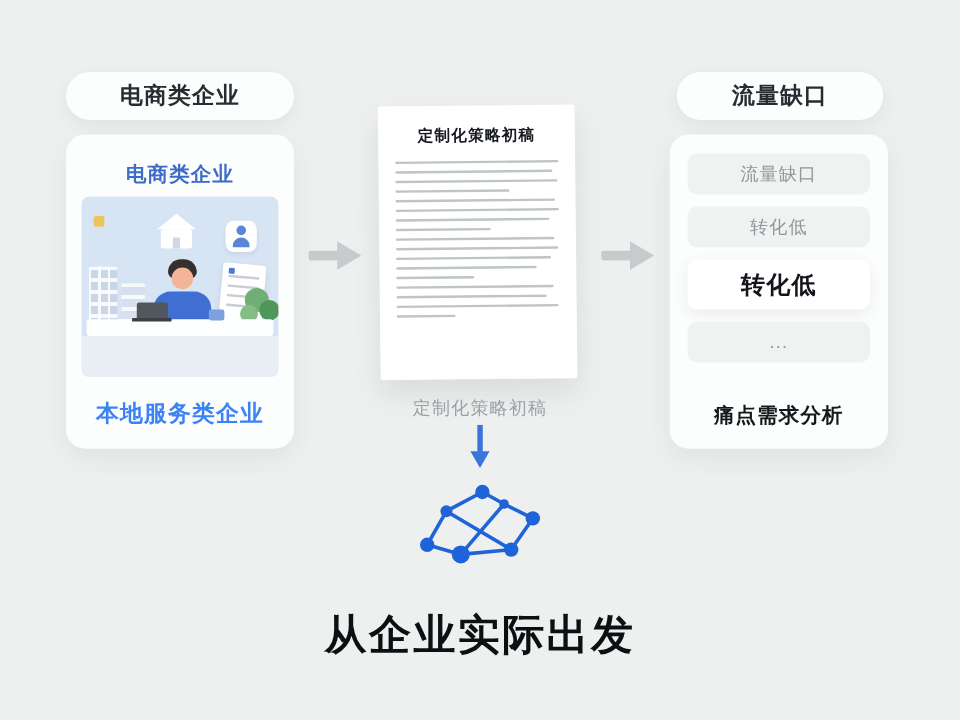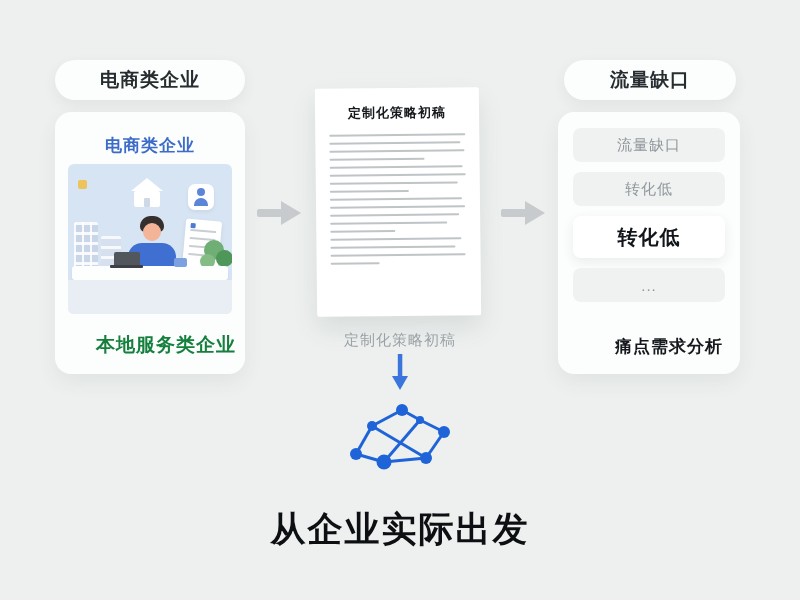--- a/index.html
+++ b/index.html
@@ -22,21 +22,21 @@
     position:absolute;background:#fcfdfd;border-radius:16px;
     box-shadow:0 8px 20px rgba(60,70,80,.07);
   }
   .card.left{left:55px;top:112px;width:190px;height:262px;}
   .card-title{
     position:absolute;top:22px;left:0;width:100%;text-align:center;
     font-size:17px;font-weight:700;color:#3c6bc9;letter-spacing:1px;
   }
   .card-caption{
     position:absolute;bottom:16px;left:0;width:100%;text-align:center;
-    font-size:19px;font-weight:700;color:#15803d;letter-spacing:1px;padding-left:16px;
+    font-size:19px;font-weight:700;color:#3b82f6;letter-spacing:1px;
   }
   
   .illus{
     position:absolute;left:13px;top:52px;width:164px;height:150px;
     border-radius:6px;background:#d7e4f3;overflow:hidden;
   }
   .illus *{position:absolute;}
   .sun{left:10px;top:16px;width:9px;height:9px;background:#edc45c;border-radius:2px;}
   .house{left:60px;top:14px;width:38px;height:32px;}
   .house .roof{left:3px;top:0;width:0;height:0;border-left:16px solid transparent;border-right:16px solid transparent;border-bottom:13px solid #ffffff;}
@@ -97,21 +97,21 @@
     height:34px;background:#f0f1f1;border-radius:8px;
     display:flex;align-items:center;justify-content:center;
     font-size:15px;color:#8f979c;letter-spacing:1px;
   }
   .panel-item.highlight{
     height:42px;background:#ffffff;box-shadow:0 4px 12px rgba(50,60,70,.09);
     font-size:20px;font-weight:700;color:#121519;
   }
   .panel-caption{
     position:absolute;bottom:16px;left:0;width:100%;text-align:center;
-    font-size:17px;font-weight:700;color:#15191d;letter-spacing:1px;padding-left:20px;
+    font-size:17px;font-weight:700;color:#15191d;letter-spacing:1px;
   }
 </style>
 </head>
 <body>
 
 <div class="canvas">
 
   <div class="pill left">
     <span>电商类企业</span>
   </div>

